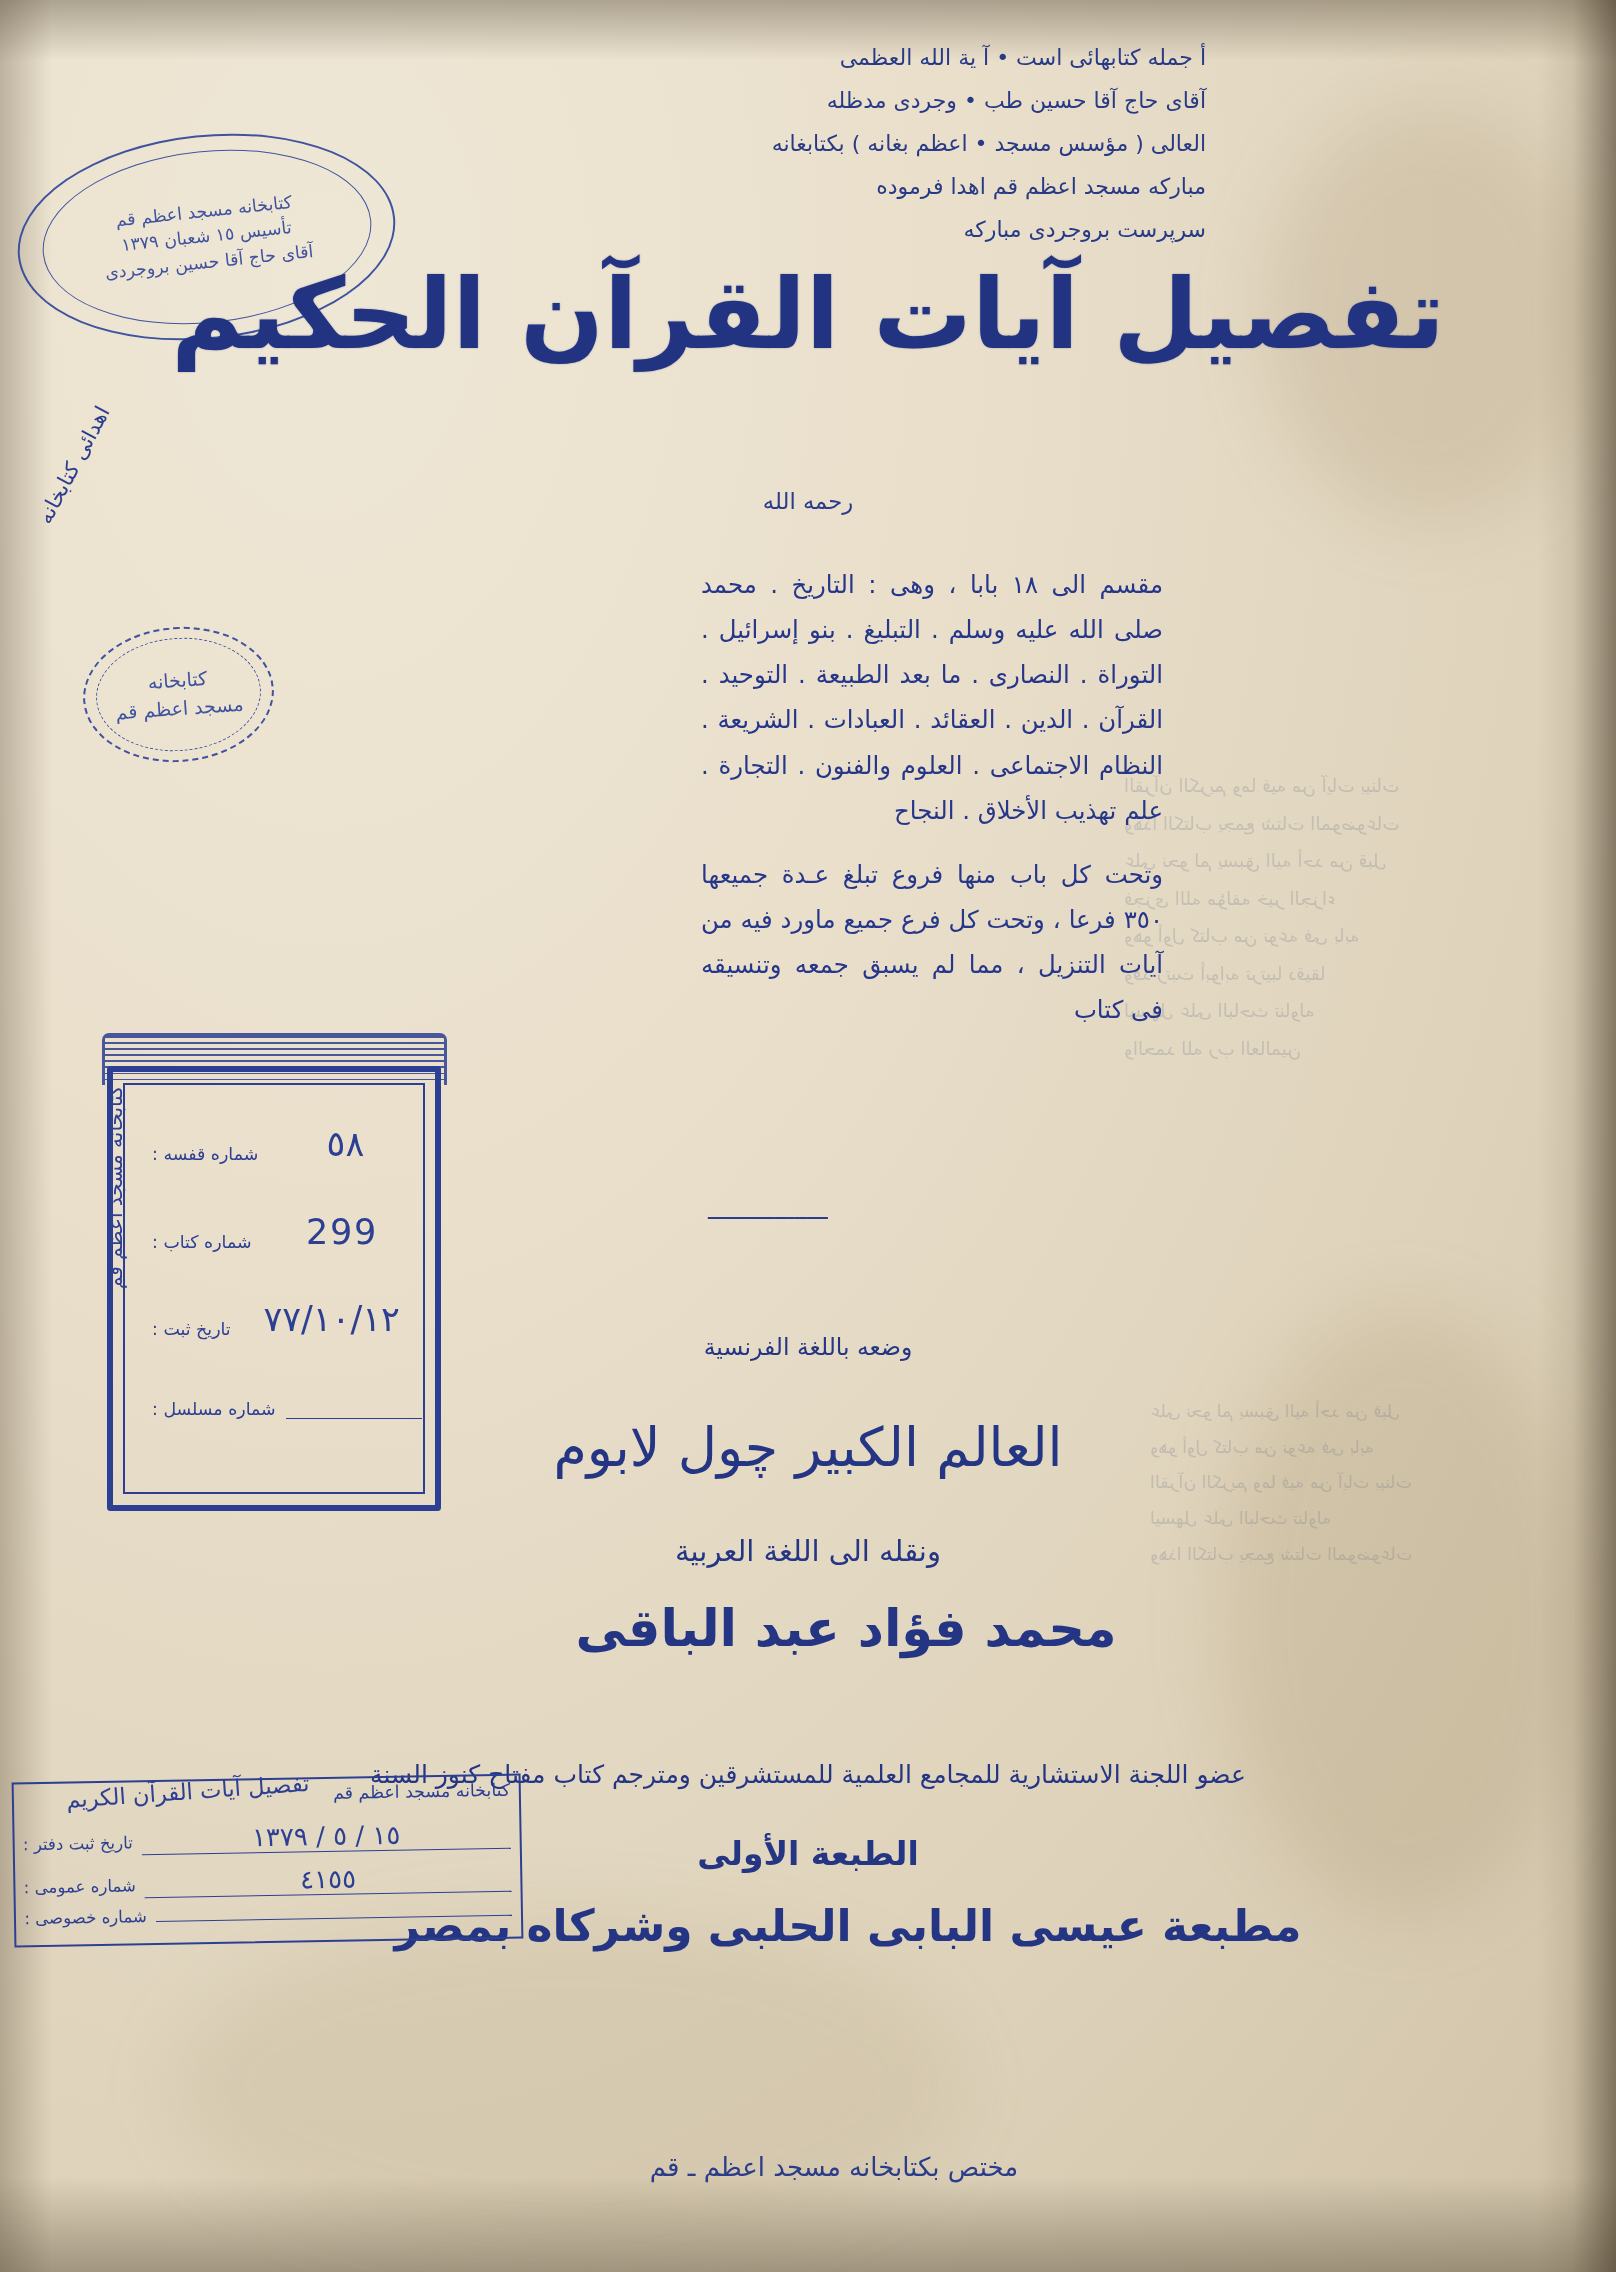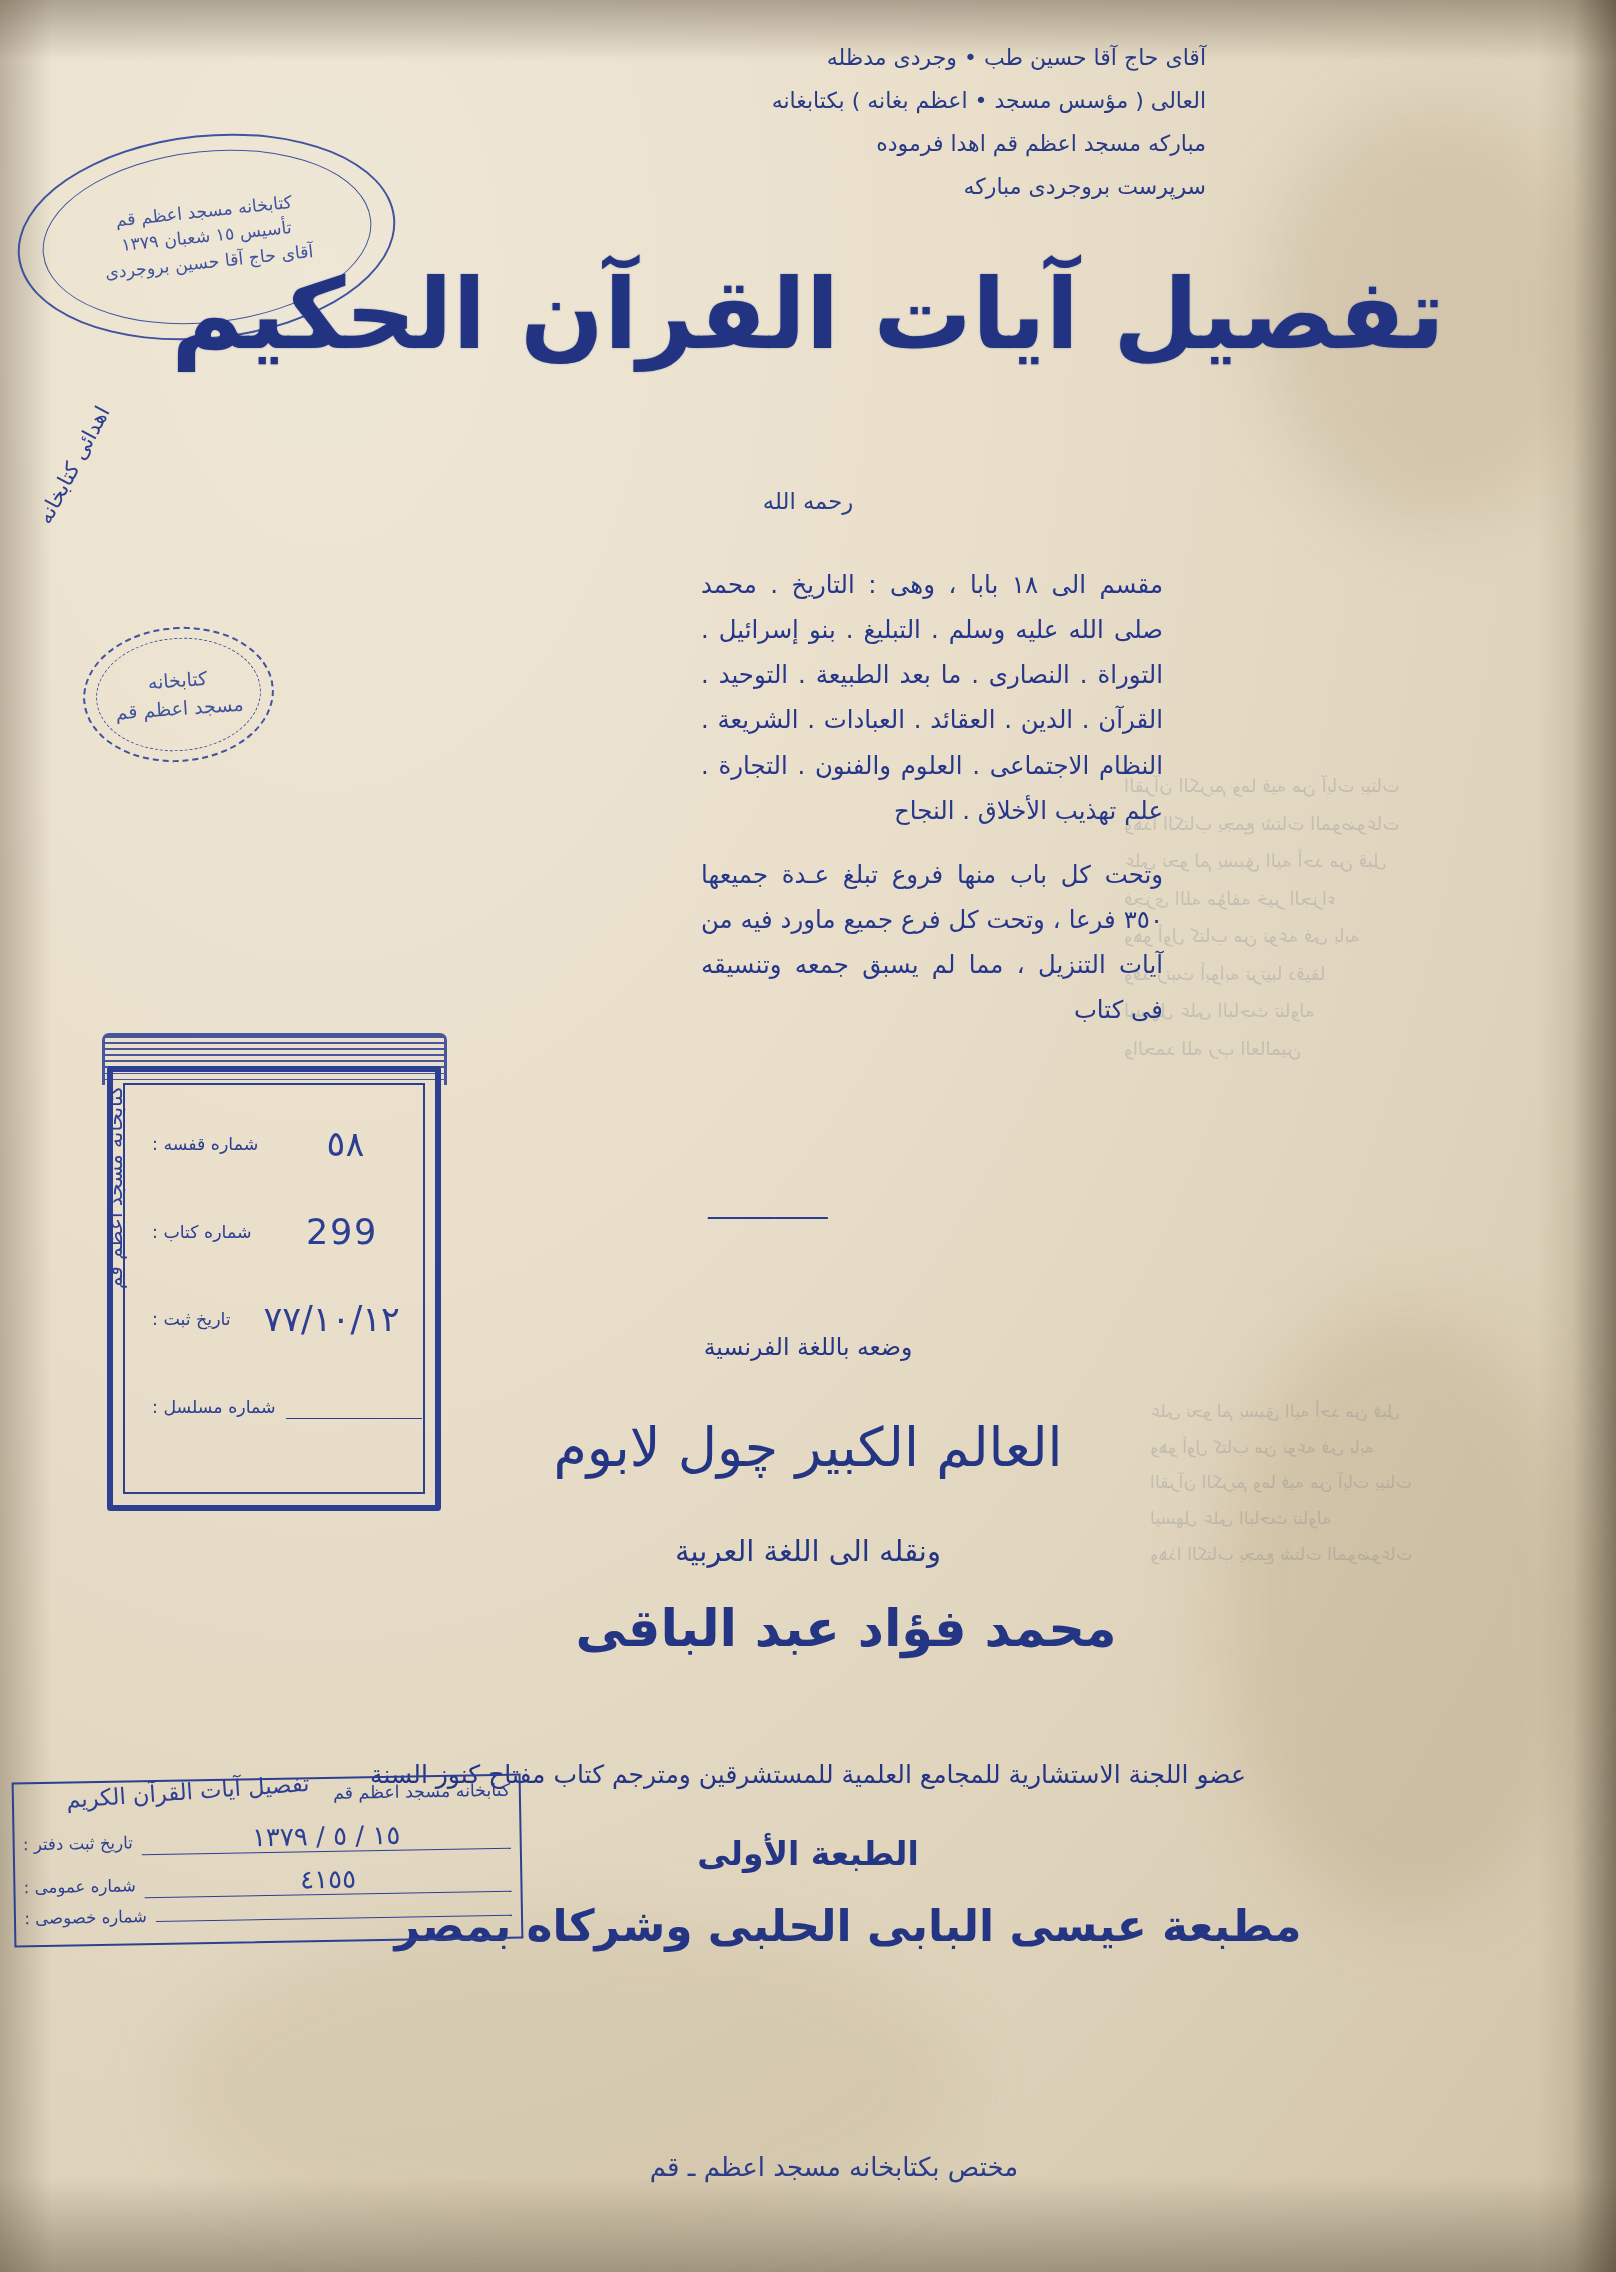--- a/index.html
+++ b/index.html
@@ -244,21 +244,21 @@
     letter-spacing: 0.9px;
     color: #2c3f93;
     direction: rtl;
   }
   .book-stamp .field {
     position: absolute;
     right: 35px;
     width: 270px;
     display: flex;
     flex-direction: row-reverse;
-    align-items: center;
+    align-items: flex-end;
     justify-content: flex-start;
     gap: 10.5px;
     direction: rtl;
     font-size: 17.4px;
   }
   .book-stamp .field .lbl { white-space: nowrap; }
   .book-stamp .field .val {
     font-size: 35px;
     letter-spacing: 1.7px;
     flex: 1;
@@ -343,20 +343,21 @@
   </div>
   <div class="bleed" style="top:1394px; left:1150px; width:375px; font-size:17.4px;">
     <div>على نحو لم يسبق اليه أحد من قبل</div>
     <div>وهو أول كتاب من نوعه فى بابه</div>
     <div>القرآن الكريم وما فيه من آيات بينات</div>
     <div>ليسهل على الباحث تناوله</div>
     <div>وهذا الكتاب يجمع شتات الموضوعات</div>
   </div>
 
   <div class="handwriting-top">
+    <div class="row">أ  جمله كتابهائى است  •  آ  ية  الله العظمى</div>
     <div class="row">آقاى حاج آقا حسين طب  •  وجردى مدظله</div>
     <div class="row">العالى ( مؤسس مسجد  •  اعظم بغانه ) بكتابغانه</div>
     <div class="row">مباركه مسجد اعظم قم اهدا  فرموده</div>
     <div class="row">سرپرست بروجردى مباركه</div>
   </div>
 
   <div class="oval-stamp stamp-1">
     <div class="inner">
       <div>
         <div>كتابخانه مسجد اعظم قم</div>

